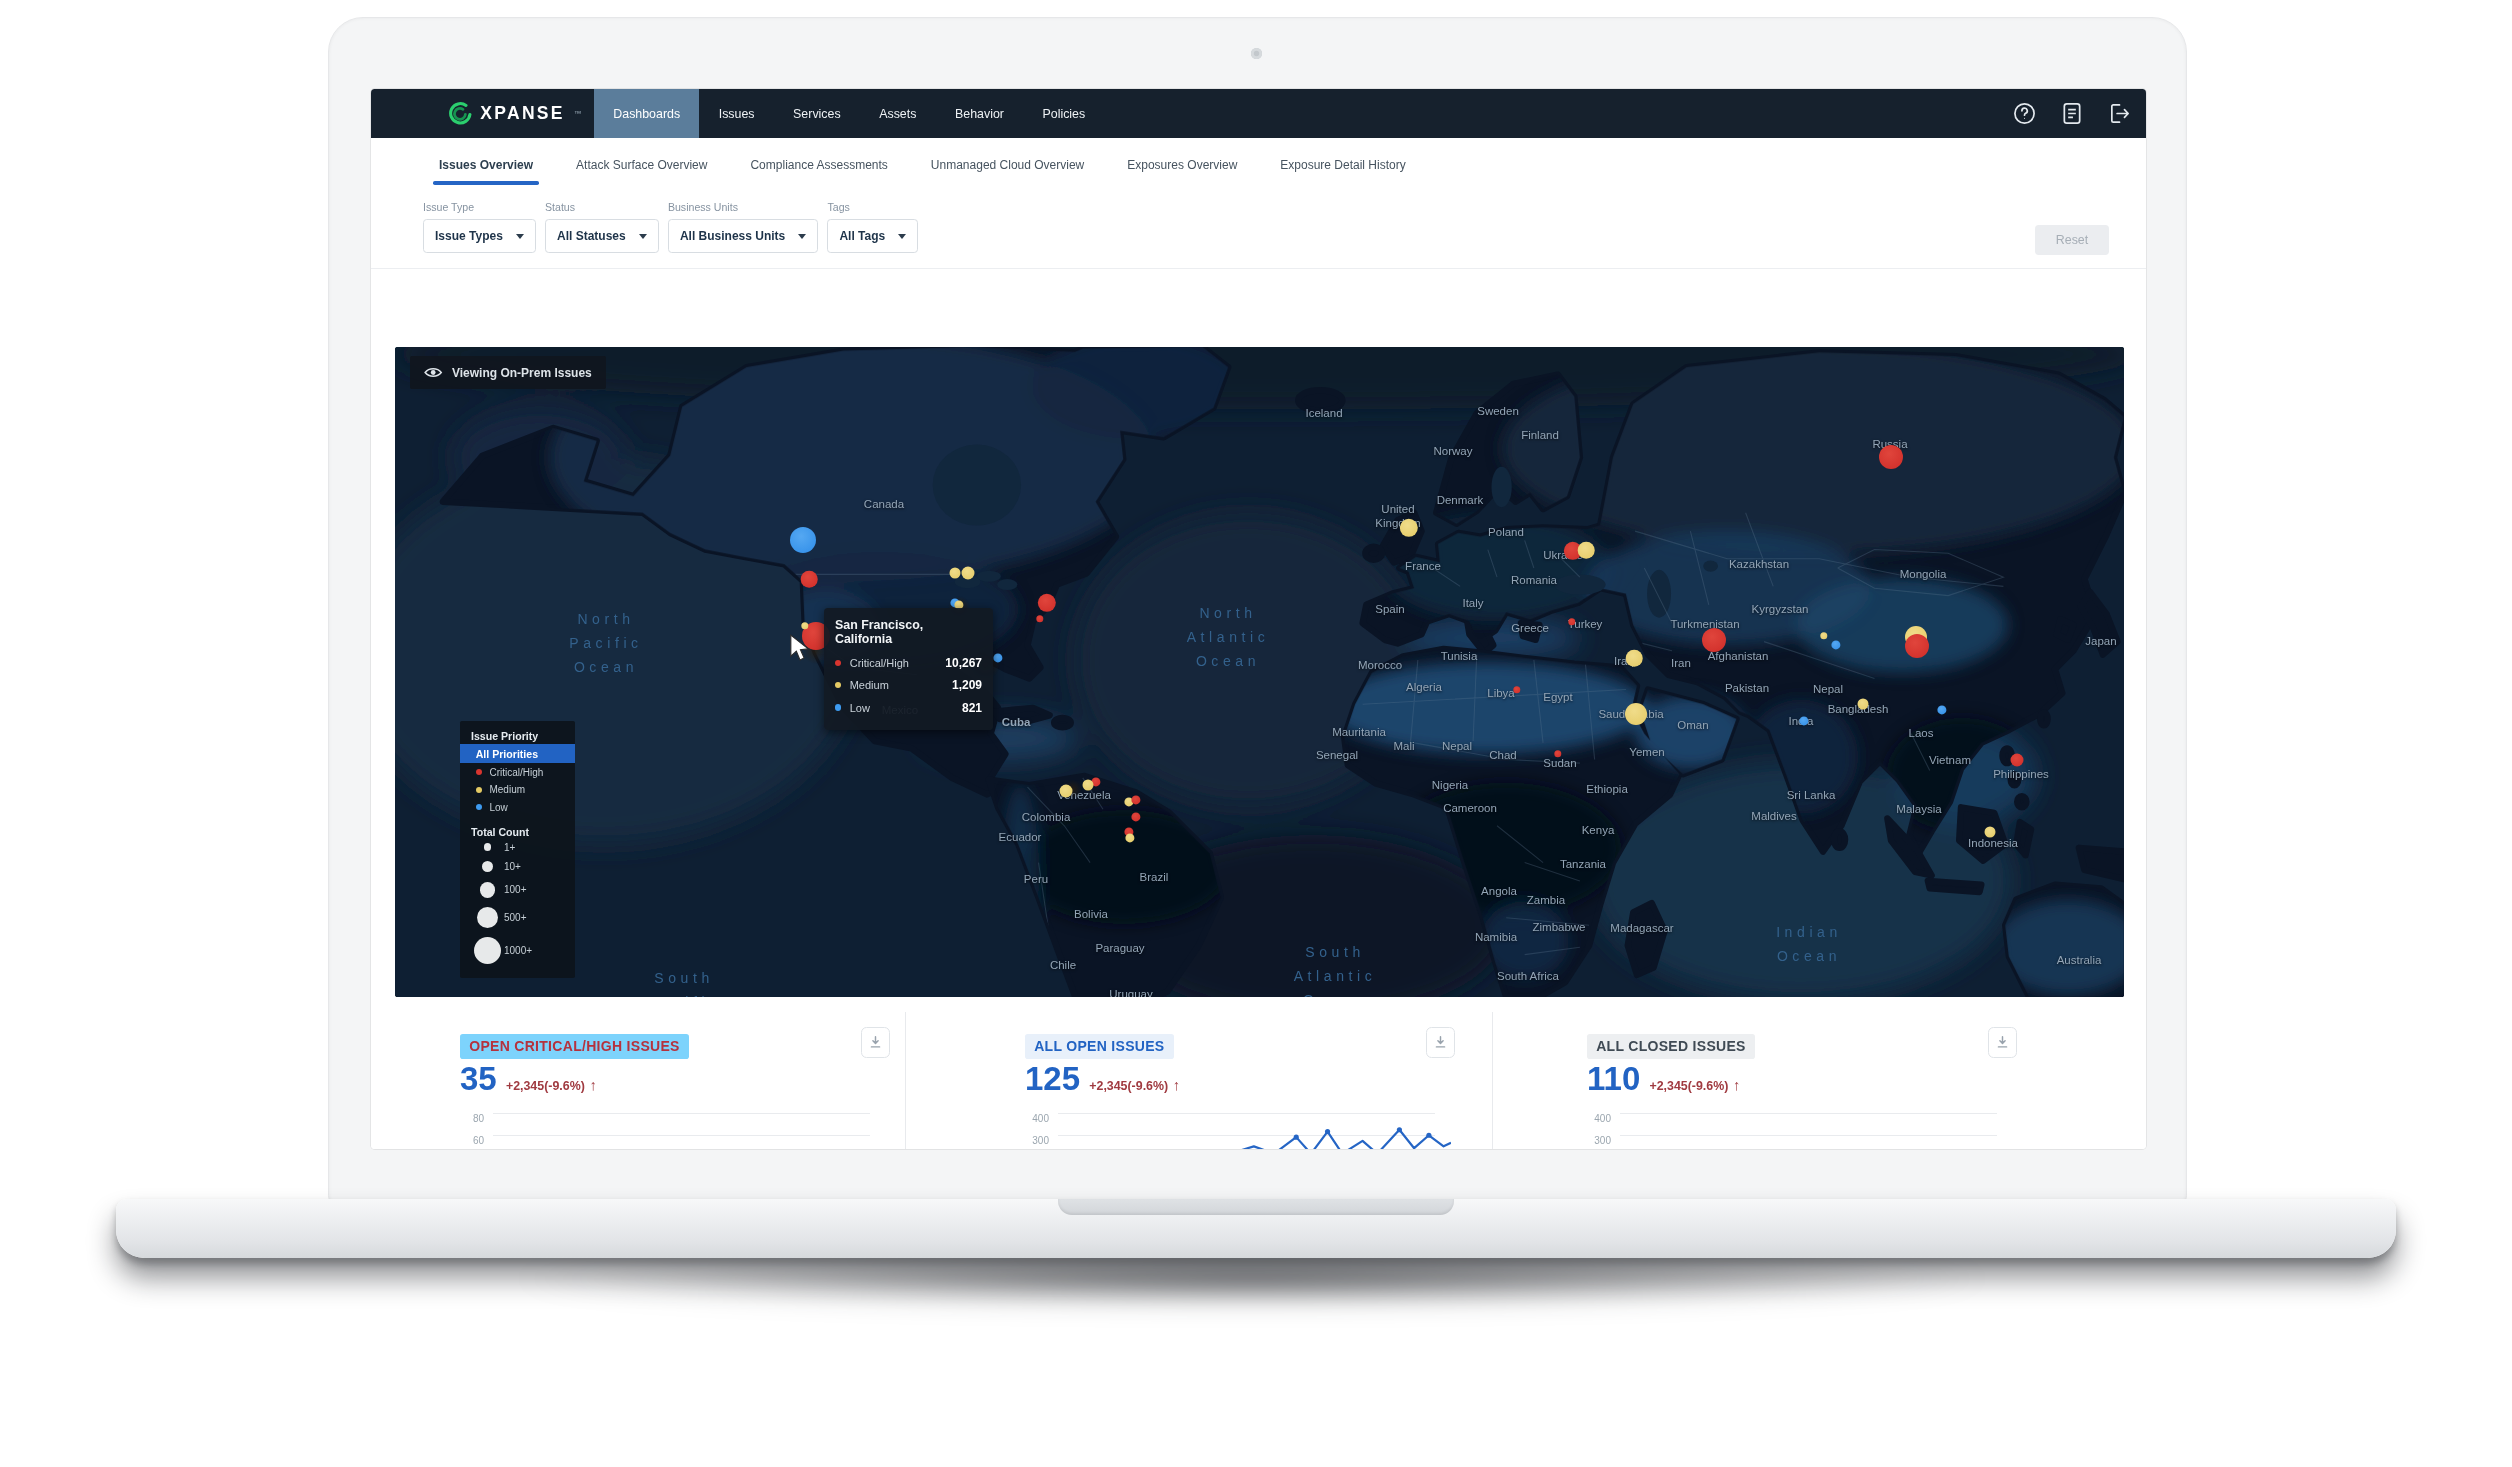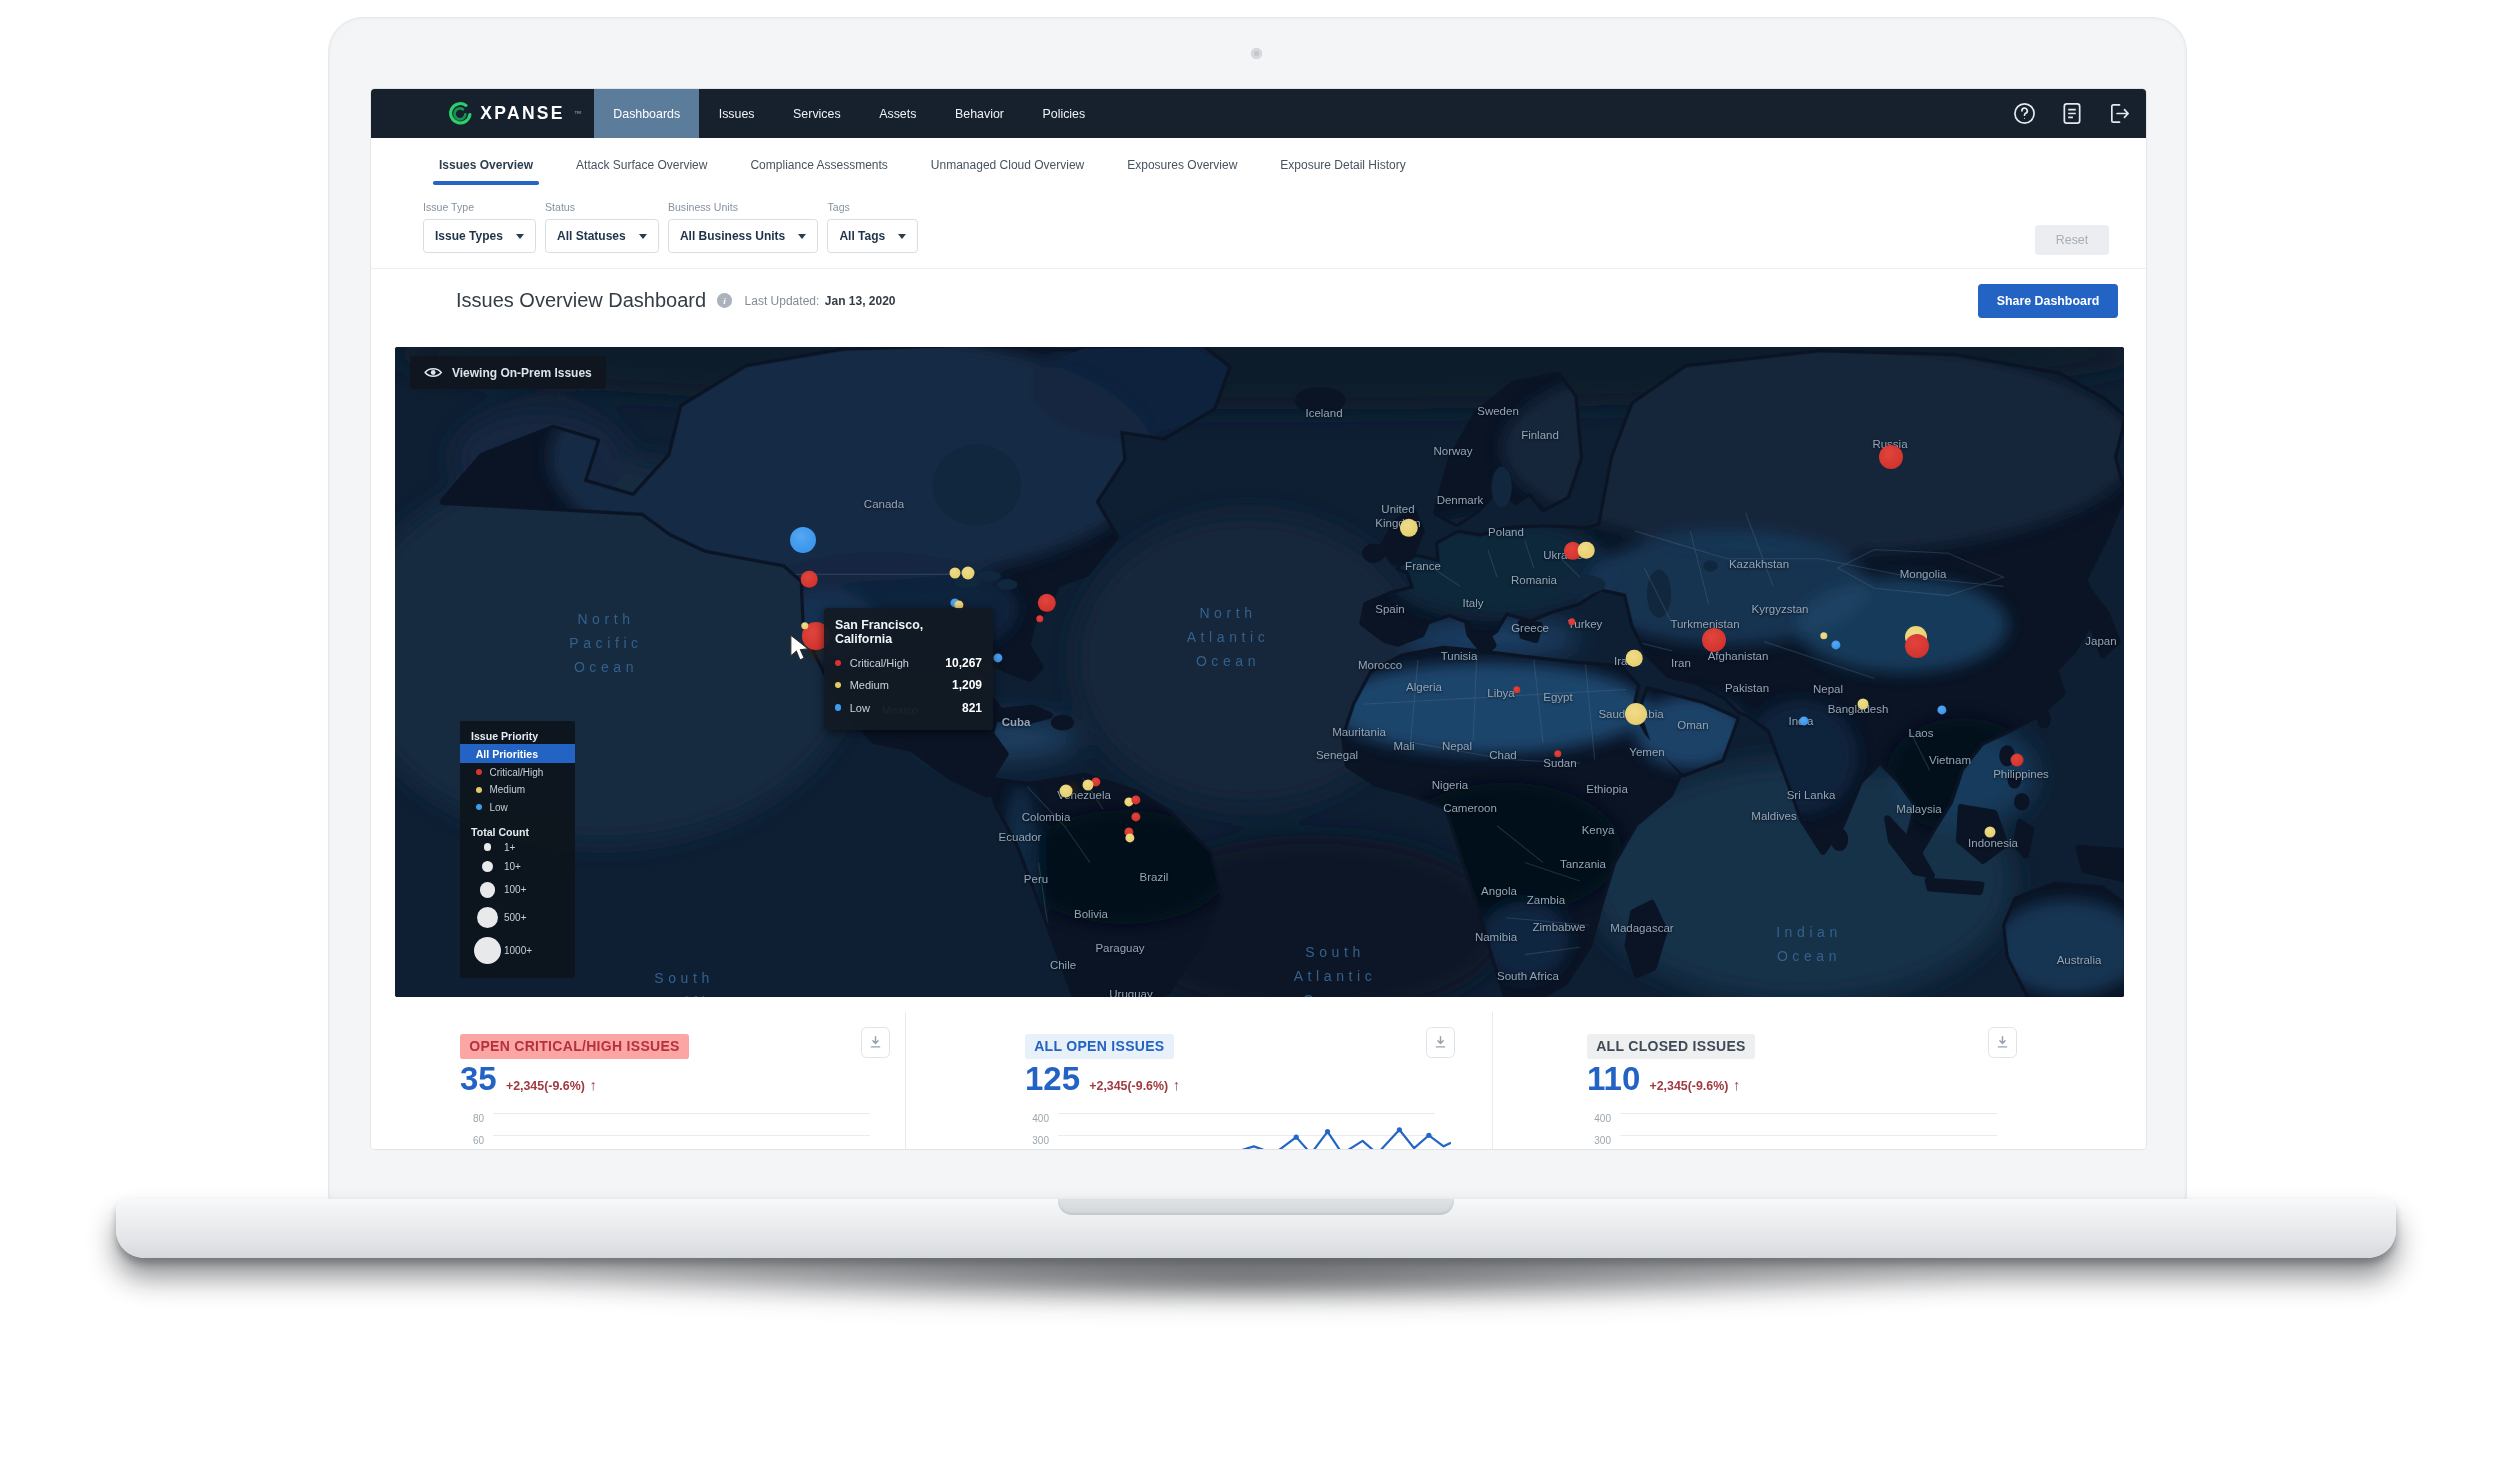--- a/index.html
+++ b/index.html
@@ -93,21 +93,21 @@
   .tt-dot{width:6.4px;height:6.4px;border-radius:50%;margin-right:8.3px;flex:none;}
   .tt-label{font-size:11px;color:#c9d2d9;flex:1;}
   .tt-value{font-size:12px;color:#fff;font-weight:bold;}
   .cursor{position:absolute;left:394px;top:287px;z-index:8;}
   
   .cards{position:absolute;left:0;top:908px;right:0;height:152px;background:#fff;overflow:hidden;}
   .vdiv{position:absolute;top:14.7px;bottom:0;width:0.9px;background:#e8eaed;}
   .card{position:absolute;top:0;width:430px;height:152px;}
   .pill{position:absolute;top:37px;left:0;height:25px;line-height:25px;padding:0 9.2px;border-radius:2.8px;
         font-size:14px;font-weight:bold;letter-spacing:0.3px;white-space:nowrap;}
-  .card.red .pill{color:#b5323d;background:#fca5a5;}
+  .card.red .pill{color:#b5323d;background:#7dd3fc;}
   .card.blue .pill{color:#2263c3;background:#e8f0fa;}
   .card.gray .pill{color:#3f4a54;background:#edeff1;}
   .dlbtn{position:absolute;top:29.5px;right:0;width:29.5px;height:31px;background:#fff;border:0.9px solid #e0e4e8;
          border-radius:5.5px;display:flex;align-items:center;justify-content:center;padding:0;}
   .vrow{position:absolute;top:68px;left:0;display:flex;align-items:flex-end;}
   .value{font-size:33px;font-weight:bold;color:#2263c3;line-height:.85;}
   .delta{font-size:12.4px;font-weight:bold;color:#a03a40;margin-left:9.2px;}
   .uparrow{font-size:14.7px;color:#a03a40;margin-left:4.6px;line-height:1;}
   .arow{position:absolute;left:0;right:20px;height:13px;display:flex;}
   .alabel{width:24px;text-align:right;font-size:10px;color:#9ba6af;}
@@ -200,29 +200,20 @@
             <div class="flabel">Tags</div>
             <div class="fbox">
               <span>All Tags</span>
               <span class="caret"></span>
             </div>
           </div>
         </div>
       <button class="reset-btn">Reset</button>
     </div>
 
-    <div class="titlebar">
-      <div class="title-row">
-        <span class="page-title">Issues Overview Dashboard</span>
-        <span class="info-dot">i</span>
-        <span class="lu-label">Last Updated:</span>
-        <span class="lu-value">Jan 13, 2020</span>
-      </div>
-      <button class="share-btn">Share Dashboard</button>
-    </div>
 
     <div class="map">
       <svg class="base-art" width="1729" height="650" viewBox="-47 0 1878 706">
         <defs>
           <filter id="b8">
               <feGaussianBlur stdDeviation="8"></feGaussianBlur>
             </filter>
           <filter id="b14">
               <feGaussianBlur stdDeviation="14"></feGaussianBlur>
             </filter>

